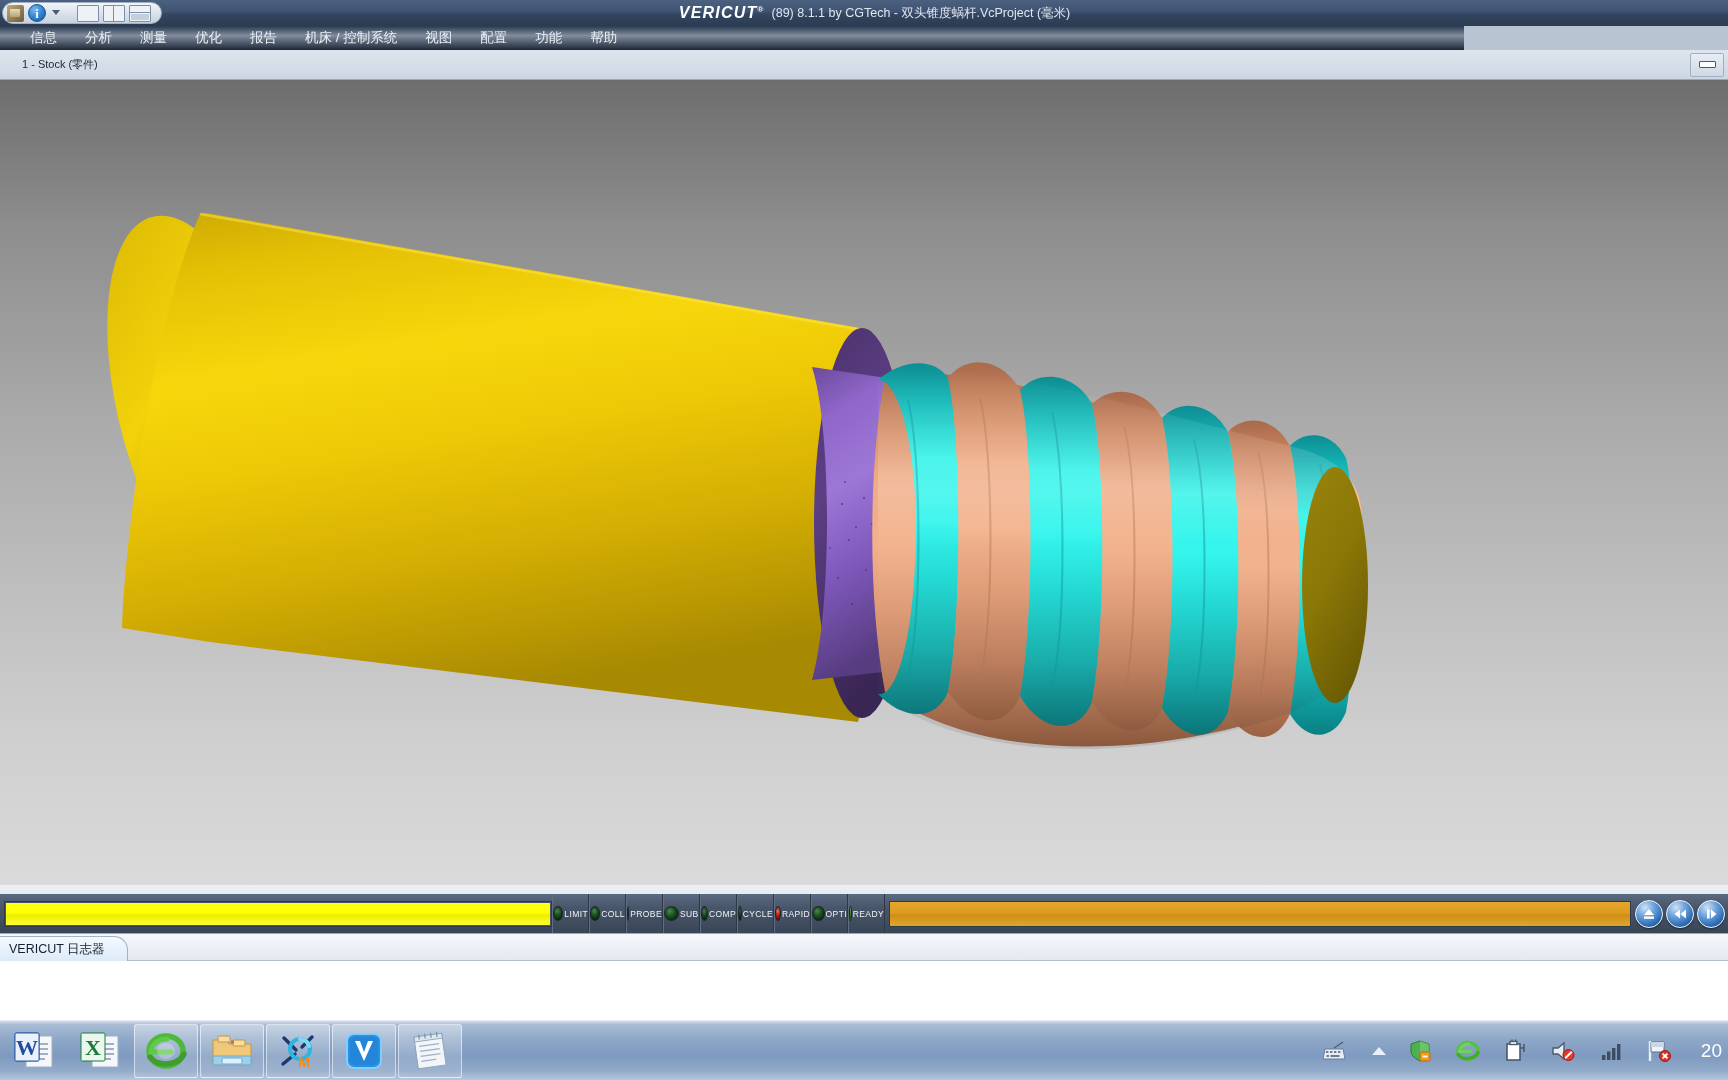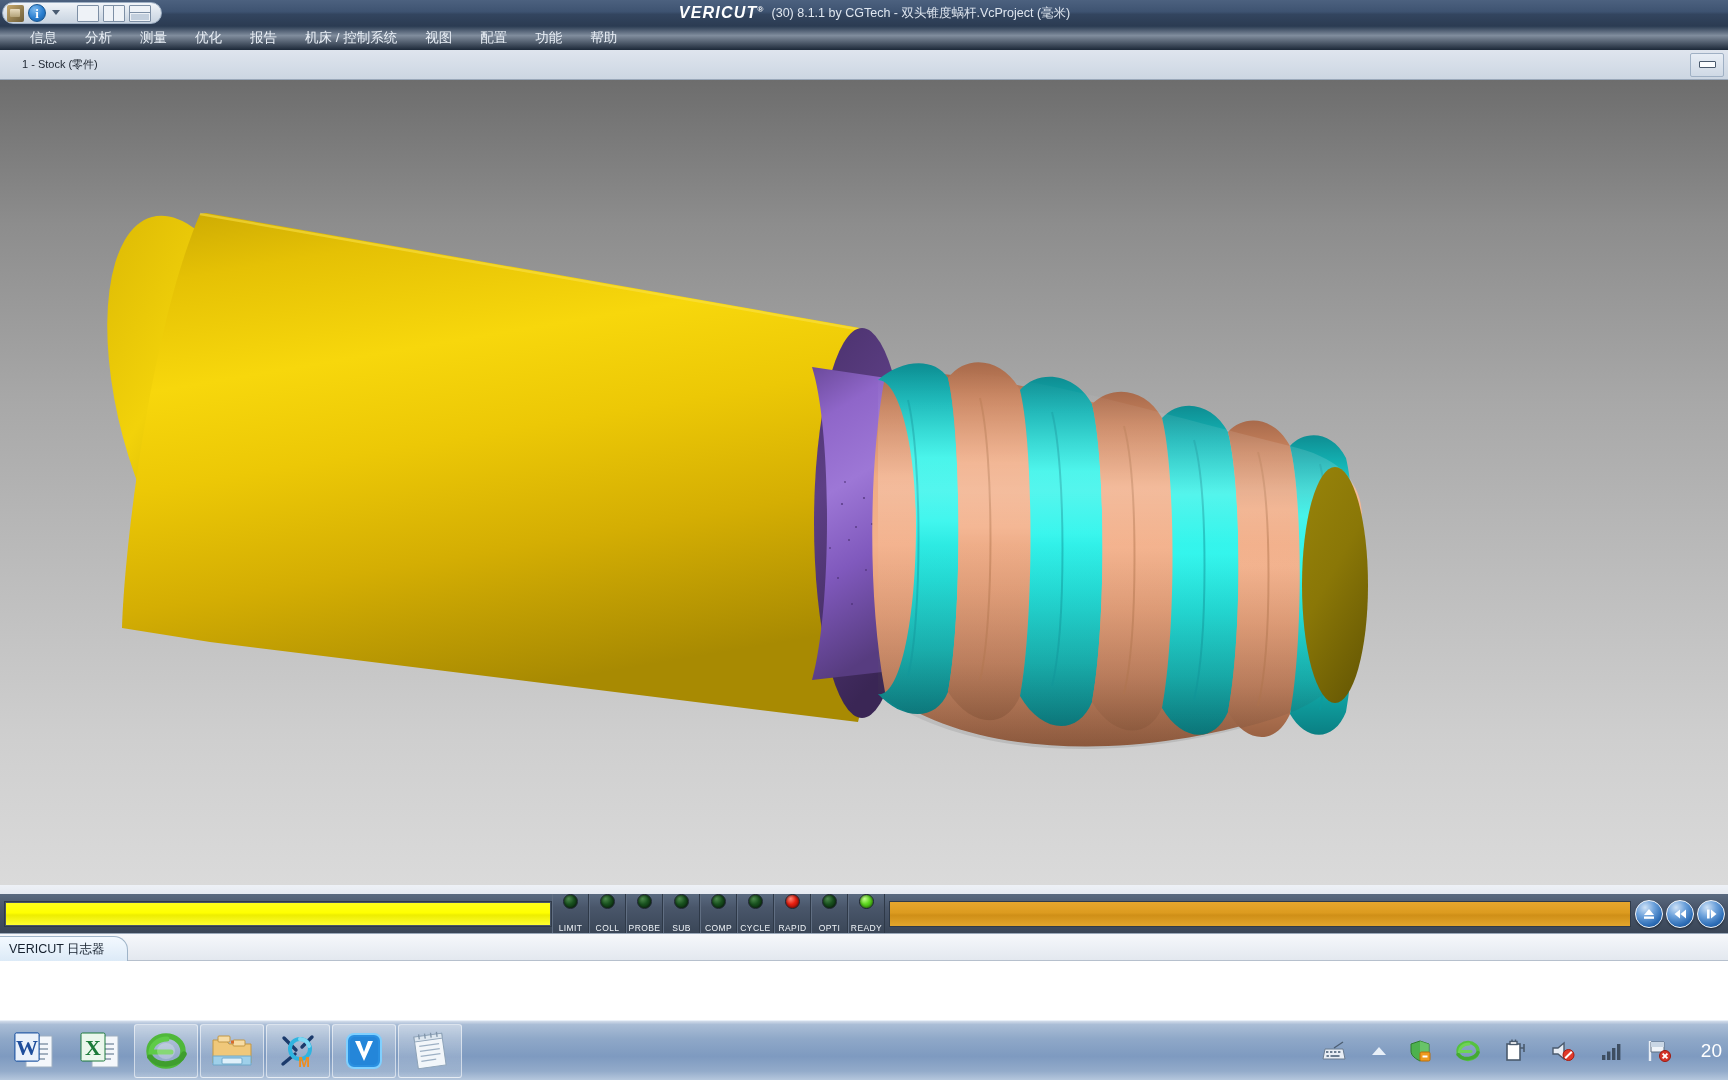--- a/index.html
+++ b/index.html
@@ -64,21 +64,21 @@
   }
   .vlogo {
     font-family: "Liberation Sans", sans-serif; font-weight: bold; font-style: italic;
     font-size: 16px; color: #ffffff; letter-spacing: 1.2px; margin-left: 21px;
   }
   .vlogo sup { font-size: 8px; font-style: normal; vertical-align: super; }
   .tsub { font-size: 12.5px; color: #dfe6ef; }
 
   
   .menubar {
-    position: absolute; top: 26px; left: 0; width: 1728px; height: 24px;
+    position: absolute; top: 26px; left: 0; width: 1464px; height: 24px;
     background: linear-gradient(to bottom, #293a51 0%, #22314560 40%, #1c2838 100%);
     display: flex; align-items: flex-start; padding-left: 16px; gap: 0px;
   }
   .menu-item {
     color: #eaf0f7; font-size: 13.5px; padding: 3px 14px; cursor: default;
     white-space: nowrap;
   }
 
   
   .viewheader {
@@ -118,22 +118,22 @@
   .progress-wrap {
     width: 548px; height: 26px; margin-left: 4px;
     background: #4a5667; border: 1px solid #2f3a49; padding: 1px;
   }
   .progress-fill {
     height: 100%; width: 100%;
     background: linear-gradient(to bottom,#ffff1a 0%, #ffff00 45%, #eded00 55%, #ffff30 100%);
   }
   .leds { display: flex; align-items: stretch; height: 39px; }
   .led-cell {
-    width: 37px; display: flex; flex-direction: column; align-items: center;
-    justify-content: space-between; gap: 1px;
+    width: 37px; display: flex; align-items: center;
+    justify-content: flex-start; gap: 1px;
     border-left: 1px solid #606e82; border-right: 1px solid #2e3948;
   }
   .led {
     width: 15px; height: 15px; border-radius: 50%;
     border: 1px solid #1d242e;
     box-shadow: inset 0 0 3px rgba(0,0,0,.6);
   }
   .led.off { background: radial-gradient(circle at 34% 28%, #4d8a4d 0%, #19521f 45%, #07240c 100%); }
   .led.red { background: radial-gradient(circle at 34% 28%, #ff8a7a 0%, #e81f10 45%, #8c0b04 100%); }
   .led.green { background: radial-gradient(circle at 34% 28%, #c6ff8e 0%, #5cd61f 45%, #2b8a08 100%); }
@@ -207,21 +207,21 @@
       <div class="tb-icon-app"></div>
       <div class="info-icon">i</div>
       <div class="chev"></div>
       <div style="width:6px"></div>
       <div class="layout-btn"></div>
       <div class="layout-btn two"></div>
       <div class="layout-btn horiz"></div>
     </div>
     <div class="title-center">
       <span class="vlogo"><span>VERICUT</span><sup>®</sup></span>
-      <span class="tsub">(30)  8.1.1 by CGTech - 双头锥度蜗杆.VcProject (毫米)</span>
+      <span class="tsub">(89)  8.1.1 by CGTech - 双头锥度蜗杆.VcProject (毫米)</span>
     </div>
   </div>
 
   <div class="menubar">
     <div class="menu-item">信息</div>
     <div class="menu-item">分析</div>
     <div class="menu-item">测量</div>
     <div class="menu-item">优化</div>
     <div class="menu-item">报告</div>
     <div class="menu-item">机床 / 控制系统</div>

